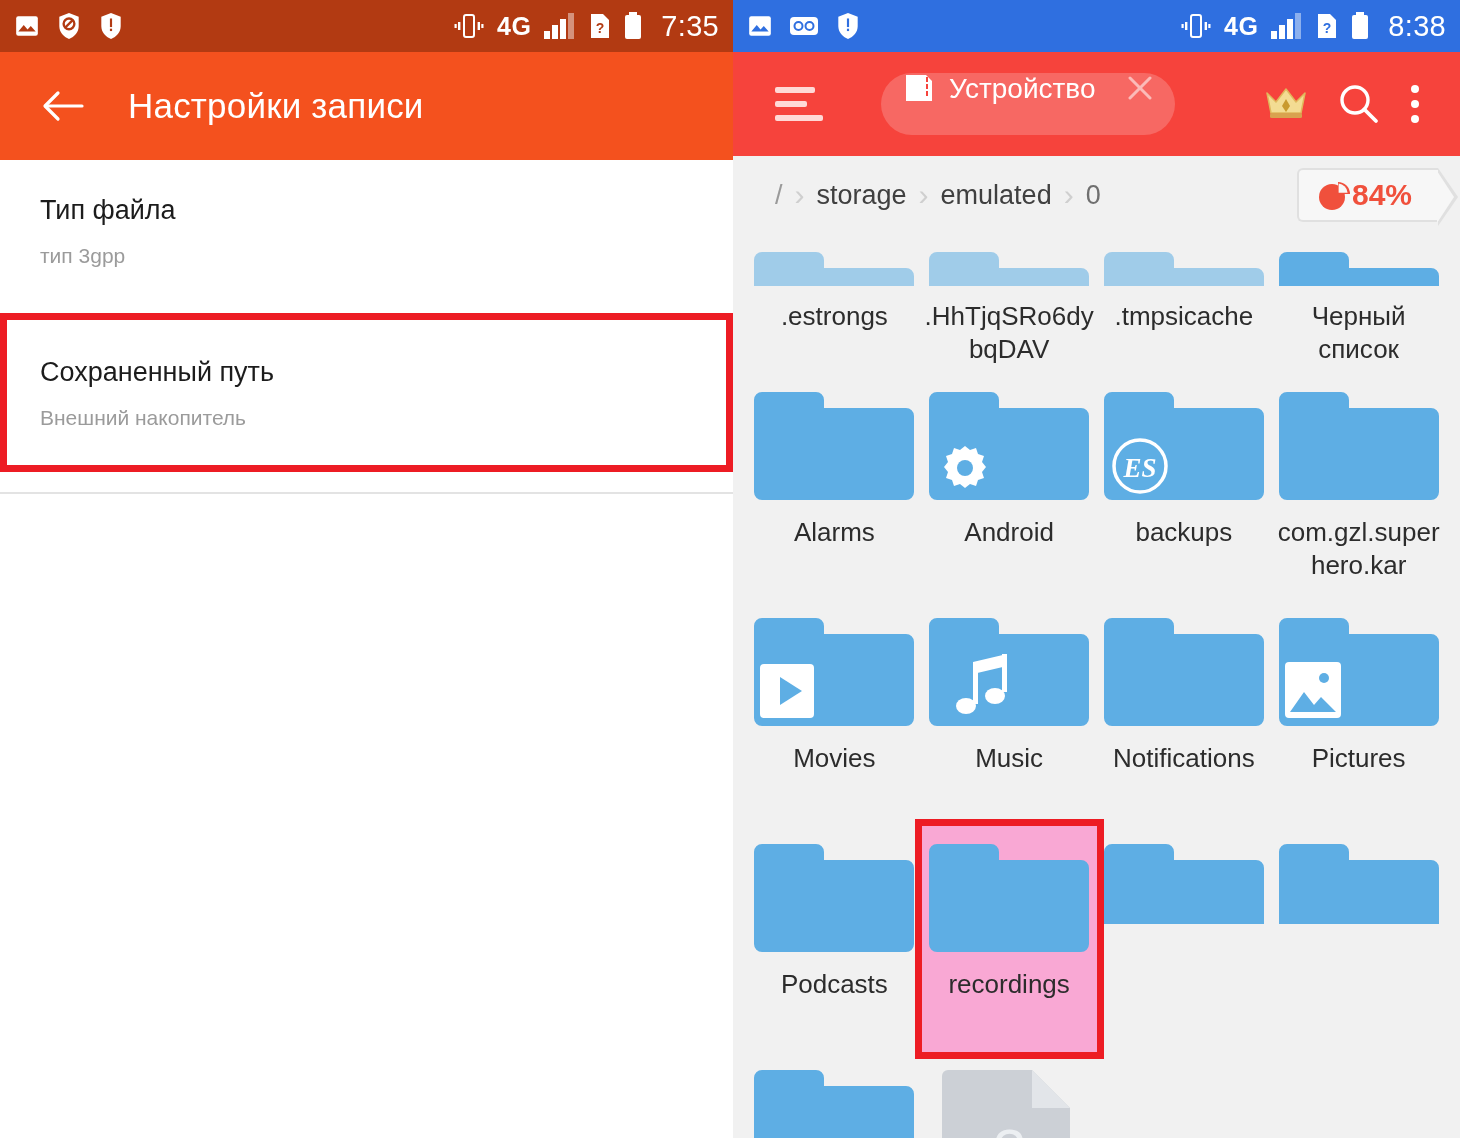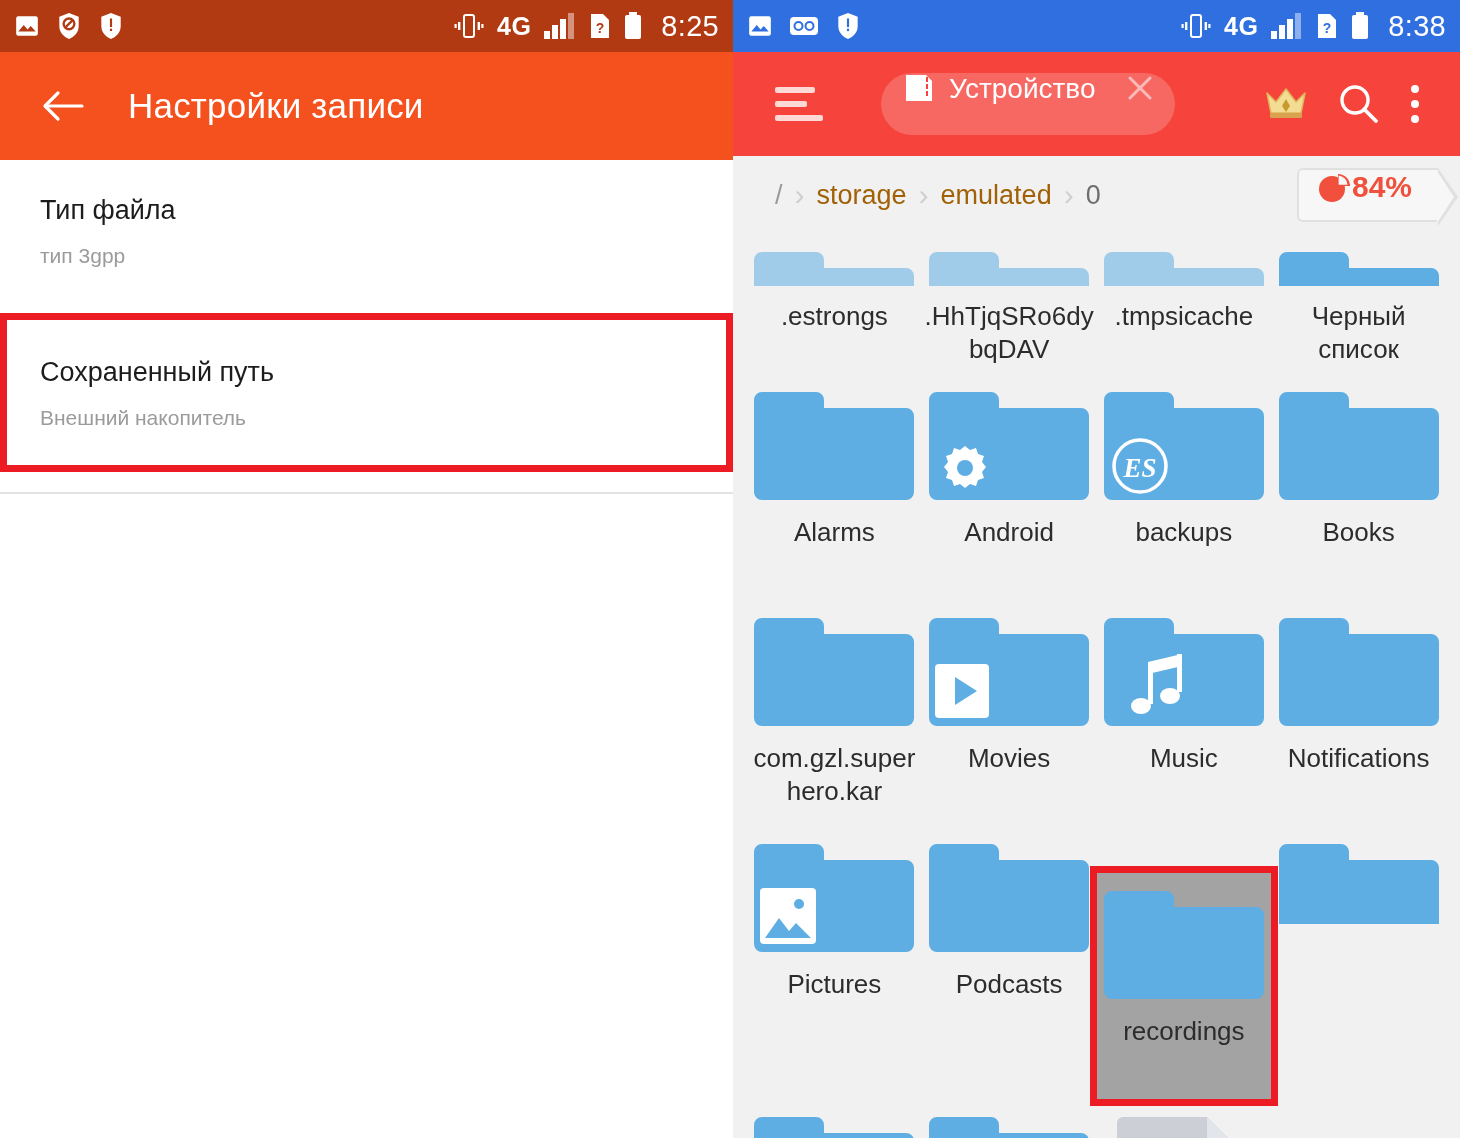--- a/index.html
+++ b/index.html
@@ -125,29 +125,29 @@
   .r-actions{ margin-left:auto; display:flex; align-items:center; gap:26px; padding-right:16px;}
   .r-actions > div{ cursor:pointer; display:flex; align-items:center; justify-content:center;}
 
   .pathbar{
     height:78px;
     display:flex; align-items:center;
     padding:0 22px 0 42px;
     background:#f1f1f1;
   }
   .crumbs{ display:flex; align-items:center; font-size:27px; color:#b6b6b6; }
-  .crumbs .seg{ color:#a16207; }
+  .crumbs .seg{ color:#404040; }
   .crumbs .seg.last{ color:#6f6f6f; }
   .crumbs .seg.root{ color:#9a9a9a; }
   .crumbs .chev{ margin:0 12px; color:#cfcfcf; font-size:30px; line-height:1; }
   .usage{
     margin-left:auto;
     position:relative;
     height:54px;
-    display:flex; 
+    display:flex; align-items:center;
     padding:0 26px 0 18px;
     background:#f7f7f7;
     border:2px solid #e0e0e0;
     border-right:none;
     border-radius:6px 0 0 6px;
     gap:1px;
   }
   .usage:after{
     content:"";
     position:absolute; right:-20px; top:-2px;
@@ -186,23 +186,22 @@
     margin-top:14px;
     font-size:26px;
     color:#2c2c2c;
     text-align:center;
     line-height:1.27;
     max-width:170px;
     word-break:break-word;
   }
   .hl-cell{
     outline:7px solid #ed1c24;
-    background:#a3a3a3;
+    background:#f9a8d4;
     z-index:5;
-    margin-top:47px;
   }
   svg{ display:block; }
 </style>
 </head>
 <body>
 
 <div class="screen">
 
   <div class="panel-left">
 
@@ -253,21 +252,21 @@
               <path d="M2 2h12l6 6v18H2z" fill="#fff"></path>
               <text x="11" y="21" font-size="14" font-weight="bold" text-anchor="middle" fill="#b23a12" font-family="Liberation Sans, sans-serif">?</text>
             </svg>
         </span>
         <span>
           <svg width="18" height="28" viewBox="0 0 18 28">
               <rect x="5" y="0" width="8" height="3" fill="#fff"></rect>
               <rect x="1" y="3" width="16" height="24" rx="2" fill="#fff"></rect>
             </svg>
         </span>
-        <span class="sb-time">8:25</span>
+        <span class="sb-time">7:35</span>
       </div>
     </div>
 
     <div class="l-appbar">
       <div class="back">
         <svg width="42" height="32" viewBox="0 0 42 32">
             <path d="M16 3L3 16l13 13" fill="none" stroke="#fff" stroke-width="3.2" stroke-linecap="round" stroke-linejoin="round"></path>
             <line x1="3.5" y1="16" x2="40" y2="16" stroke="#fff" stroke-width="3.2" stroke-linecap="round"></line>
           </svg>
       </div>
@@ -504,30 +503,20 @@
           <div class="name">backups</div>
         </div>
         <div class="cell row-h">
           <div class="icon">
             <div style="position:relative;width:172px;height:116px;opacity:1">
               <svg width="172" height="116" viewBox="0 0 172 116">
                 <path d="M6 14a8 8 0 0 1 8-8h54a8 8 0 0 1 8 8v8h82a8 8 0 0 1 8 8v76a8 8 0 0 1-8 8H14a8 8 0 0 1-8-8z" fill="#5eaee4"></path>
               </svg>
             </div>
           </div>
-          <div class="name">Books</div>
-        </div>
-        <div class="cell row-h">
-          <div class="icon">
-            <div style="position:relative;width:172px;height:116px;opacity:1">
-              <svg width="172" height="116" viewBox="0 0 172 116">
-                <path d="M6 14a8 8 0 0 1 8-8h54a8 8 0 0 1 8 8v8h82a8 8 0 0 1 8 8v76a8 8 0 0 1-8 8H14a8 8 0 0 1-8-8z" fill="#5eaee4"></path>
-              </svg>
-            </div>
-          </div>
           <div class="name">com.gzl.superhero.kar</div>
         </div>
         <div class="cell row-h">
           <div class="icon">
             <div style="position:relative;width:172px;height:116px;opacity:1">
               <svg width="172" height="116" viewBox="0 0 172 116">
                 <path d="M6 14a8 8 0 0 1 8-8h54a8 8 0 0 1 8 8v8h82a8 8 0 0 1 8 8v76a8 8 0 0 1-8 8H14a8 8 0 0 1-8-8z" fill="#5eaee4"></path>
               </svg>
               <svg width="58" height="58" viewBox="0 0 58 58" style="position:absolute;left:10px;bottom:8px">
                 <rect x="2" y="2" width="54" height="54" rx="4" fill="#fff"></rect>

